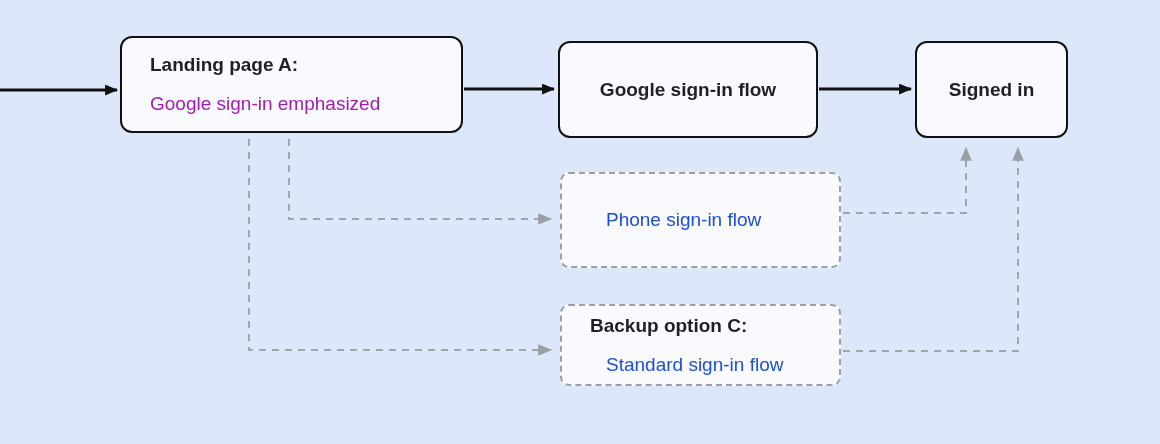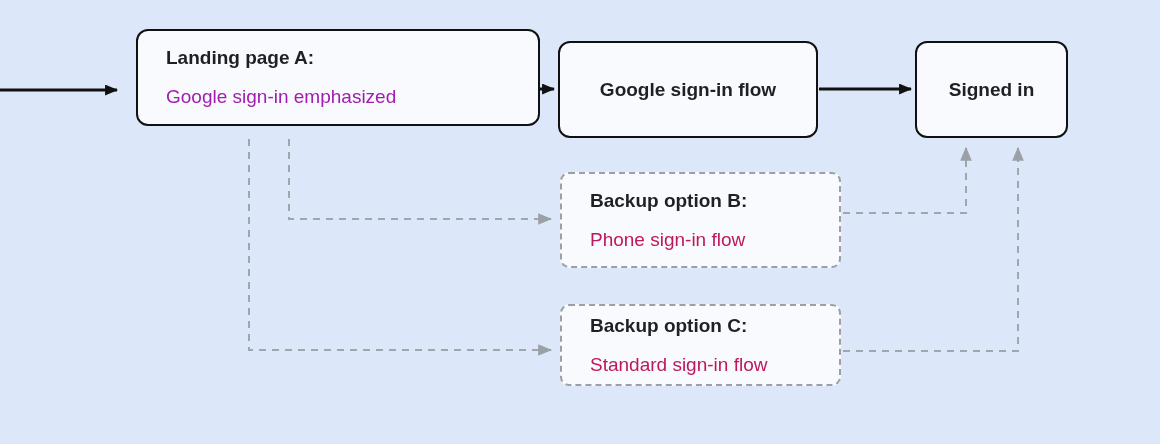--- a/index.html
+++ b/index.html
@@ -51,23 +51,23 @@
     line-height: 28px;
     color: #1f2023;
     white-space: nowrap;
   }
   .node__subtitle {
     font-size: 19px;
     line-height: 28px;
     white-space: nowrap;
   }
   .text-blue { color: #a21caf; }
-  .text-gray { color: #be185d; }
+  .text-gray { color: #1d4ed8; margin-left: 16px; }
 
-  #node-landing   { left: 120px; top: 29px;  width: 404px; height: 97px; margin-left: 16px; }
+  #node-landing   { left: 120px; top: 36px;  width: 343px; height: 97px; }
   #node-google    { left: 558px; top: 41px;  width: 260px; height: 97px; }
   #node-signed-in { left: 915px; top: 41px;  width: 153px; height: 97px; text-align: center; }
   #node-backup-b  { left: 560px; top: 172px; width: 281px; height: 96px; }
   #node-backup-c  { left: 560px; top: 304px; width: 281px; height: 82px; }
 </style>
 </head>
 <body>
 
 <div class="stage">
 
@@ -103,21 +103,20 @@
 
   <div id="node-google" class="node node--solid node--center">
     <span class="node__title">Google sign-in flow</span>
   </div>
 
   <div id="node-signed-in" class="node node--solid node--center">
     <span class="node__title">Signed in</span>
   </div>
 
   <div id="node-backup-b" class="node node--dashed node--left">
-    <span class="node__title">Backup option B:</span>
     <span class="node__subtitle text-gray">Phone sign-in flow</span>
   </div>
 
   <div id="node-backup-c" class="node node--dashed node--left">
     <span class="node__title">Backup option C:</span>
     <span class="node__subtitle text-gray">Standard sign-in flow</span>
   </div>
 
 </div>
 

